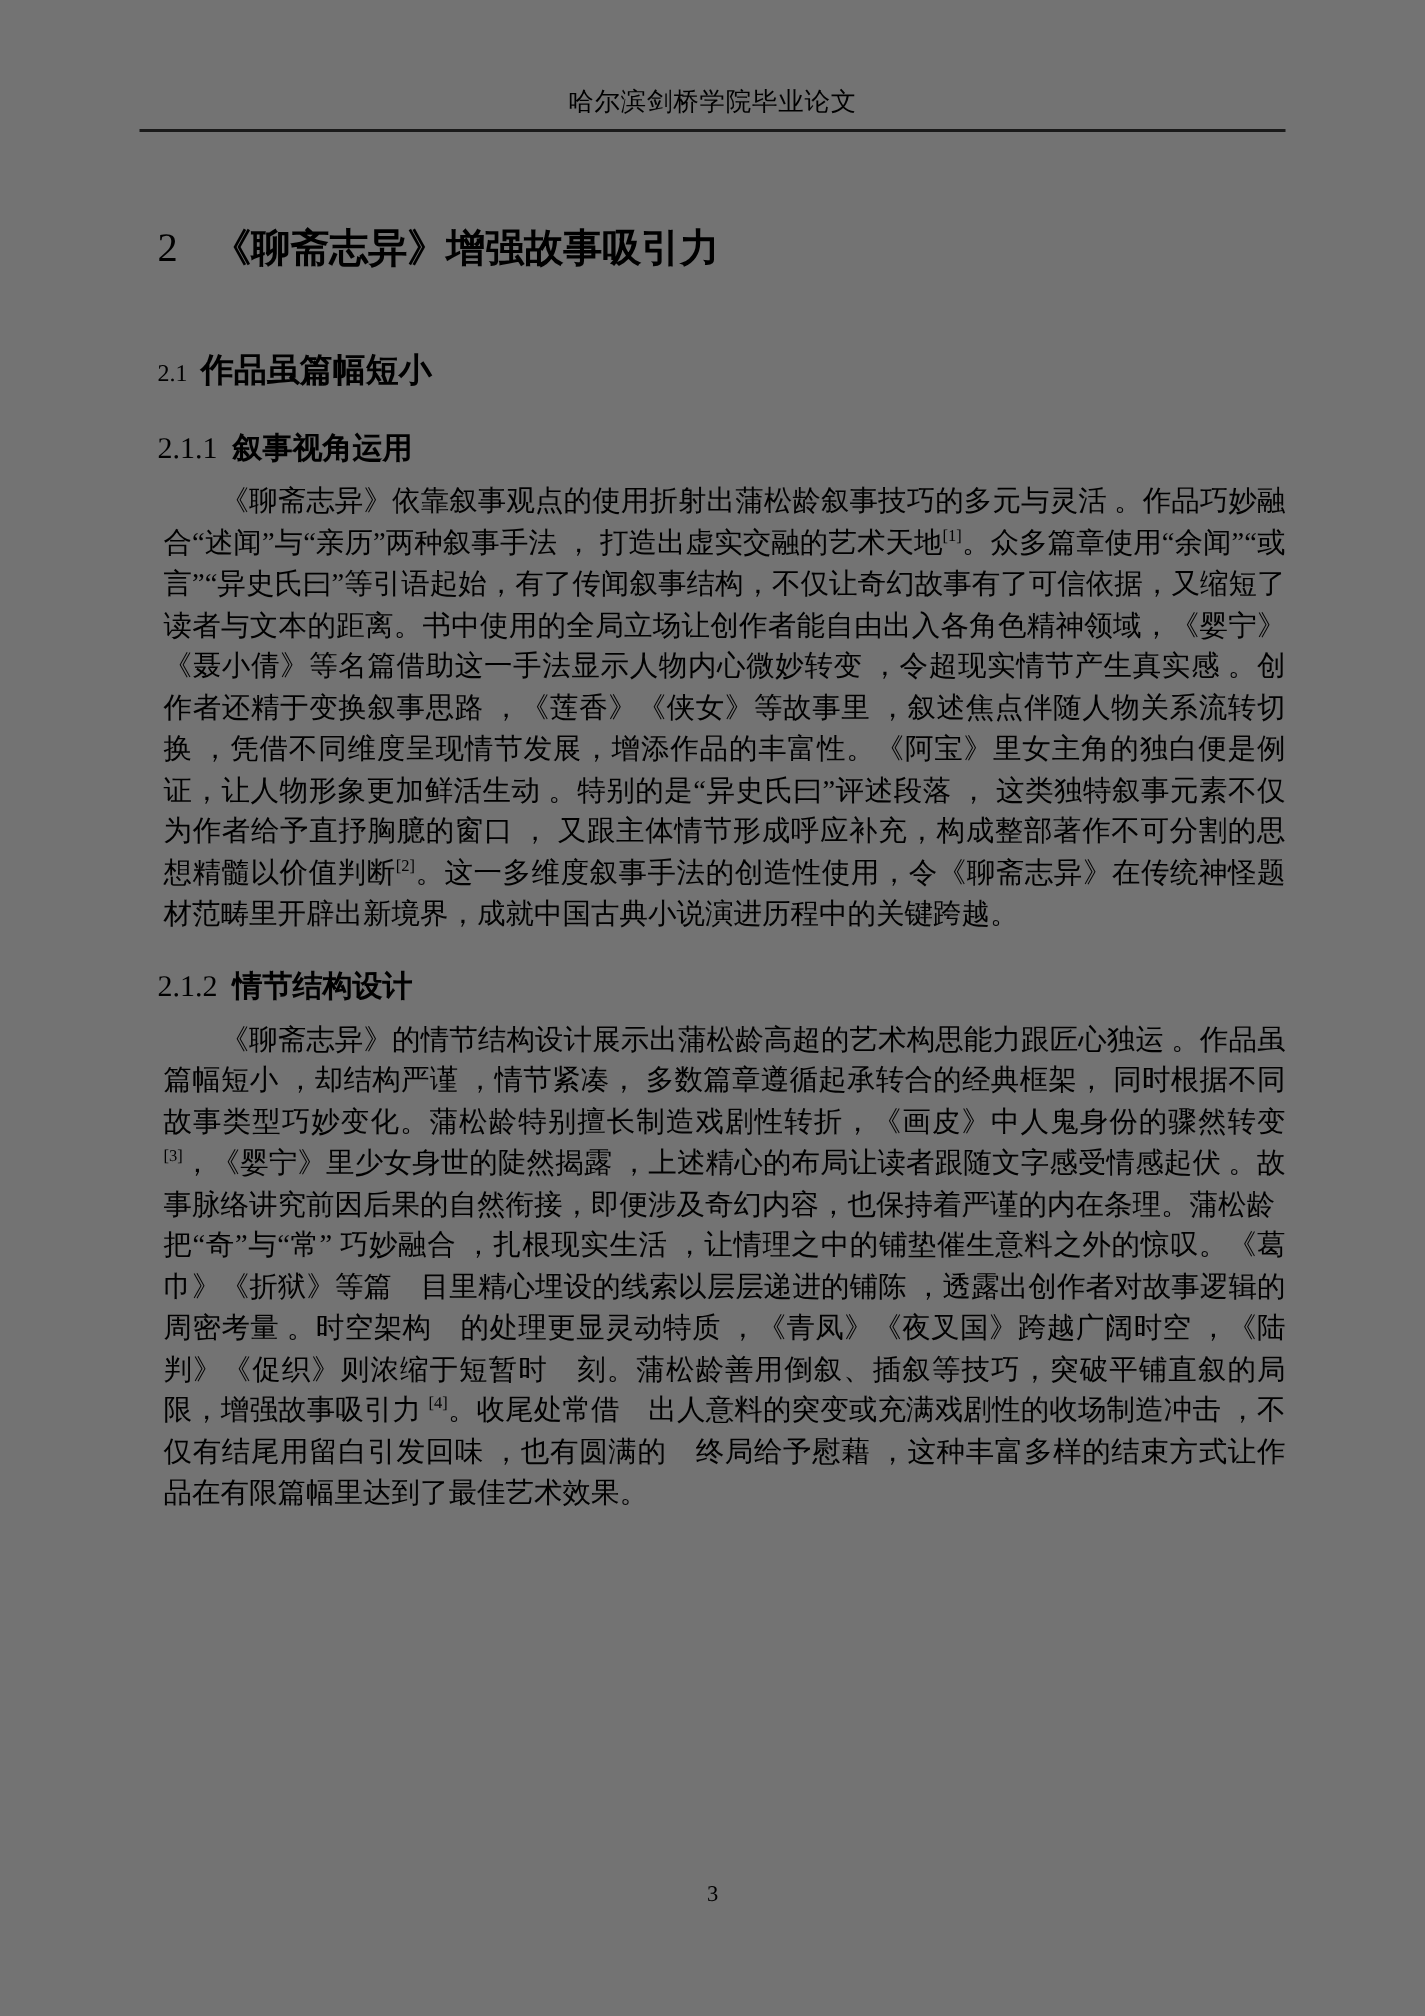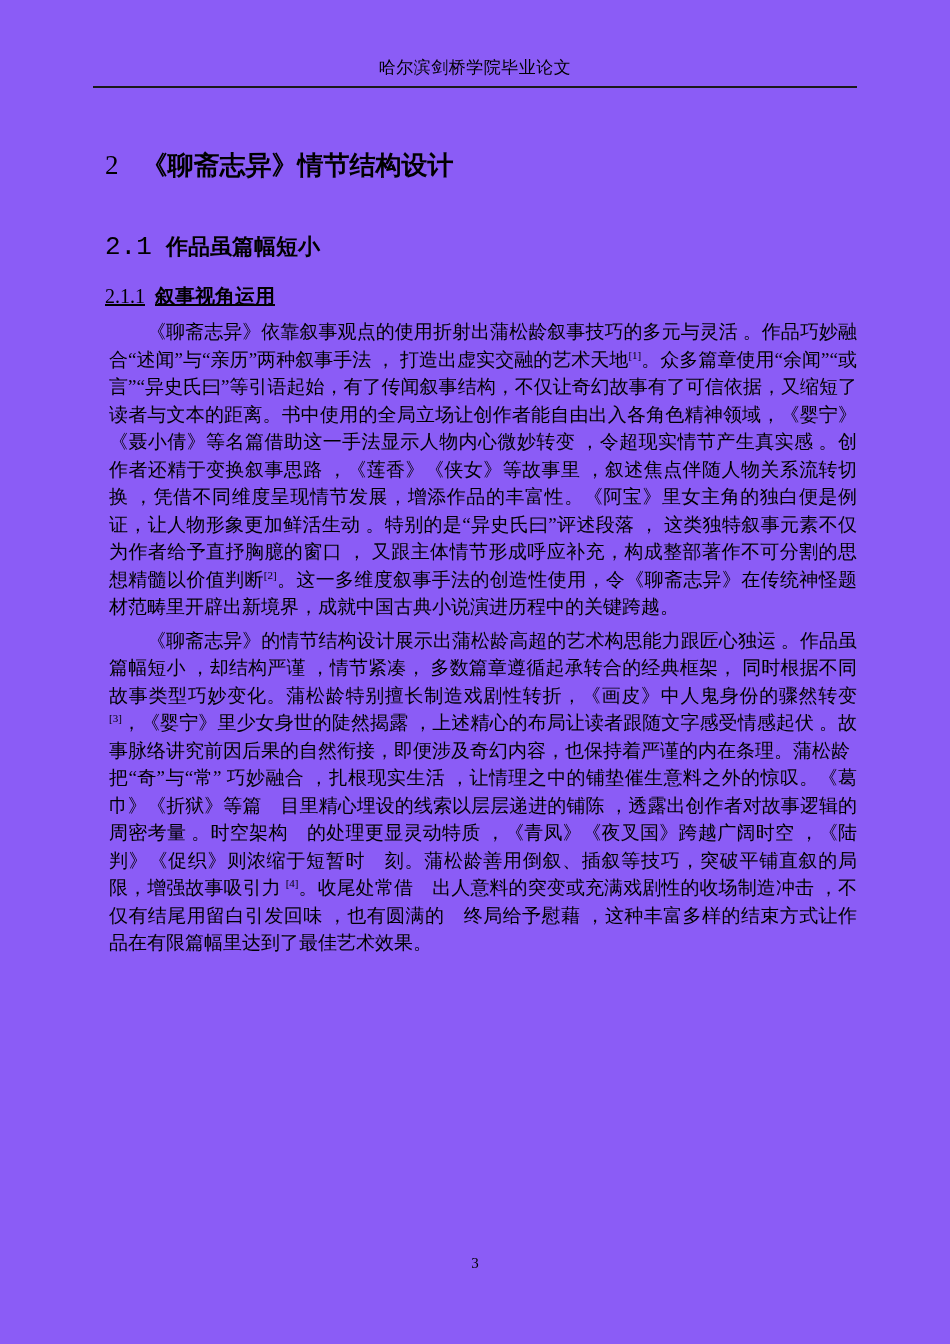--- a/index.html
+++ b/index.html
@@ -5,21 +5,21 @@
   html, body {
     margin: 0;
     padding: 0;
     background: #ffffff;
   }
   .page {
     position: relative;
     width: 950px;
     height: 1344px;
     margin: 0 auto;
-    background: #8b5cf6;
+    background: #737373;
     color: #000000;
     font-family: "Liberation Serif", "DejaVu Serif", serif;
     overflow: hidden;
     box-sizing: border-box;
   }
   .content {
     padding: 0 93px;
   }
   
   .running-header {
@@ -51,33 +51,32 @@
     margin-right: 0.85em;
   }
   h2.section-heading {
     margin: 50px 0 0 12px;
     font-size: 22px;
     line-height: 30px;
     font-weight: bold;
     font-family: "Liberation Sans", "DejaVu Sans", sans-serif;
   }
   h2 .h-num {
-    font-family: Liberation Mono, monospace;
+    font-family: Liberation Serif, serif;
     font-weight: normal;
-    font-size: 26px;
+    font-size: 16px;
     margin-right: 0.55em;
     text-align: right;
   }
   h3.subsection-heading {
     margin: 20px 0 8px 12px;
     font-size: 20px;
     line-height: 28px;
     font-weight: bold;
     font-family: "Liberation Sans", "DejaVu Sans", sans-serif;
-    text-decoration: underline;
   }
   h3 .h-num {
     font-family: "Liberation Serif", "DejaVu Serif", serif;
     font-weight: normal;
     font-size: 20px;
     margin-right: 0.5em;
   }
   
   p.body-para {
     margin: 6px 0 0 16px;
@@ -106,33 +105,36 @@
 
 <div class="page">
   <div class="content">
 
     <header class="running-header">
       <div class="header-text">哈尔滨剑桥学院毕业论文</div>
       <div class="header-rule"></div>
     </header>
 
     <h1 class="chapter-heading">
-      <span class="h-num">2</span><span class="h-txt">《聊斋志异》情节结构设计</span>
+      <span class="h-num">2</span><span class="h-txt">《聊斋志异》增强故事吸引力</span>
     </h1>
 
     <h2 class="section-heading">
       <span class="h-num">2.1</span><span class="h-txt">作品虽篇幅短小</span>
     </h2>
 
     <h3 class="subsection-heading">
       <span class="h-num">2.1.1</span><span class="h-txt">叙事视角运用</span>
     </h3>
 
     <p class="body-para"><span>《聊斋志异》依靠叙事观点的使用折射出蒲松龄叙事技巧的多元与灵活 。作品巧妙融合“述闻”与“亲历”两种叙事手法 ， 打造出虚实交融的艺术天地</span><sup>[1]</sup><span>。众多篇章使用“余闻”“或言”“异史氏曰”等引语起始，有了传闻叙事结构，不仅让奇幻故事有了可信依据，又缩短了读者与文本的距离。书中使用的全局立场让创作者能自由出入各角色精神领域，《婴宁》《聂小倩》等名篇借助这一手法显示人物内心微妙转变 ，令超现实情节产生真实感 。创作者还精于变换叙事思路 ，《莲香》《侠女》等故事里 ，叙述焦点伴随人物关系流转切换 ，凭借不同维度呈现情节发展，增添作品的丰富性。《阿宝》里女主角的独白便是例证，让人物形象更加鲜活生动 。特别的是“异史氏曰”评述段落 ， 这类独特叙事元素不仅为作者给予直抒胸臆的窗口 ， 又跟主体情节形成呼应补充，构成整部著作不可分割的思想精髓以价值判断</span><sup>[2]</sup><span>。这一多维度叙事手法的创造性使用，令《聊斋志异》在传统神怪题材范畴里开辟出新境界，成就中国古典小说演进历程中的关键跨越。</span></p>
 
+    <h3 class="subsection-heading">
+      <span class="h-num">2.1.2</span><span class="h-txt">情节结构设计</span>
+    </h3>
 
     <p class="body-para"><span>《聊斋志异》的情节结构设计展示出蒲松龄高超的艺术构思能力跟匠心独运 。作品虽篇幅短小 ，却结构严谨 ，情节紧凑， 多数篇章遵循起承转合的经典框架， 同时根据不同故事类型巧妙变化。蒲松龄特别擅长制造戏剧性转折，《画皮》中人鬼身份的骤然转变</span><sup>[3]</sup><span>，《婴宁》里少女身世的陡然揭露 ，上述精心的布局让读者跟随文字感受情感起伏 。故事脉络讲究前因后果的自然衔接，即便涉及奇幻内容，也保持着严谨的内在条理。蒲松龄</span><br><span>把“奇”与“常” 巧妙融合 ，扎根现实生活 ，让情理之中的铺垫催生意料之外的惊叹。《葛巾》《折狱》等篇　目里精心埋设的线索以层层递进的铺陈 ，透露出创作者对故事逻辑的周密考量 。时空架构　的处理更显灵动特质 ，《青凤》《夜叉国》跨越广阔时空 ，《陆判》《促织》则浓缩于短暂时　刻。蒲松龄善用倒叙、插叙等技巧，突破平铺直叙的局限，增强故事吸引力 </span><sup>[4]</sup><span>。收尾处常借　出人意料的突变或充满戏剧性的收场制造冲击 ，不仅有结尾用留白引发回味 ，也有圆满的　终局给予慰藉 ，这种丰富多样的结束方式让作品在有限篇幅里达到了最佳艺术效果。</span></p>
 
   </div>
 
   <footer class="page-footer">
     <div>3</div>
   </footer>
 </div>
 

